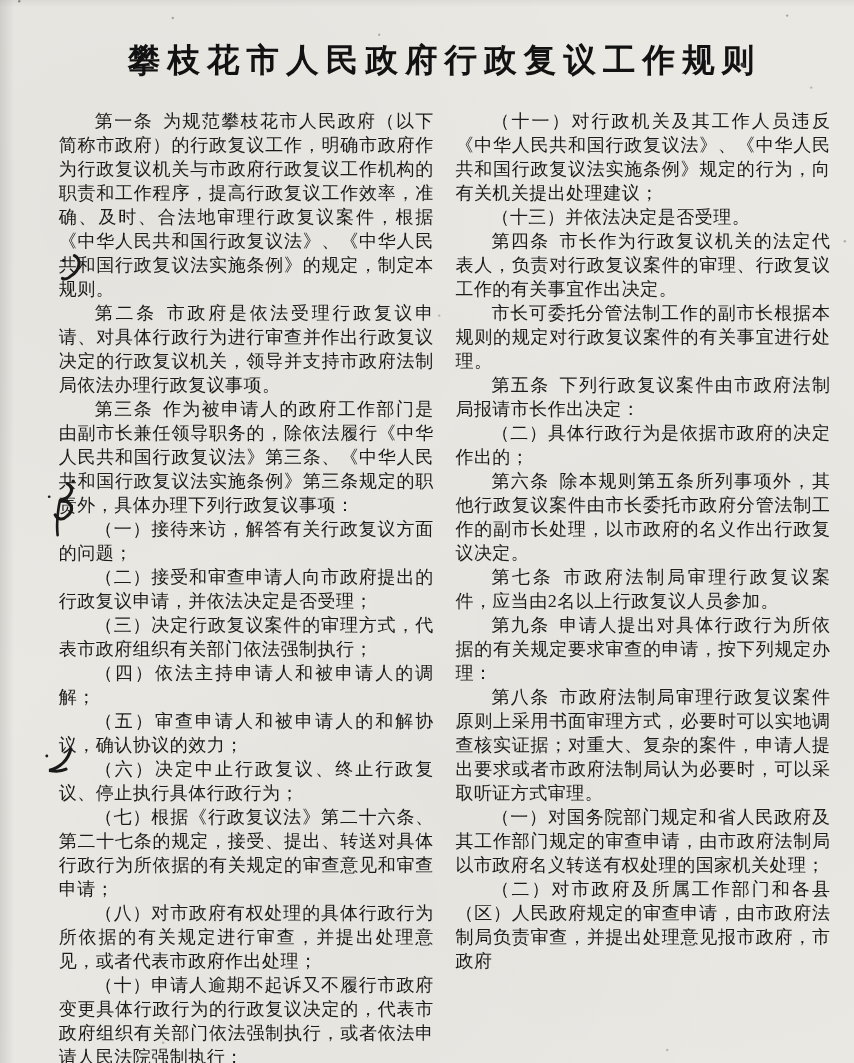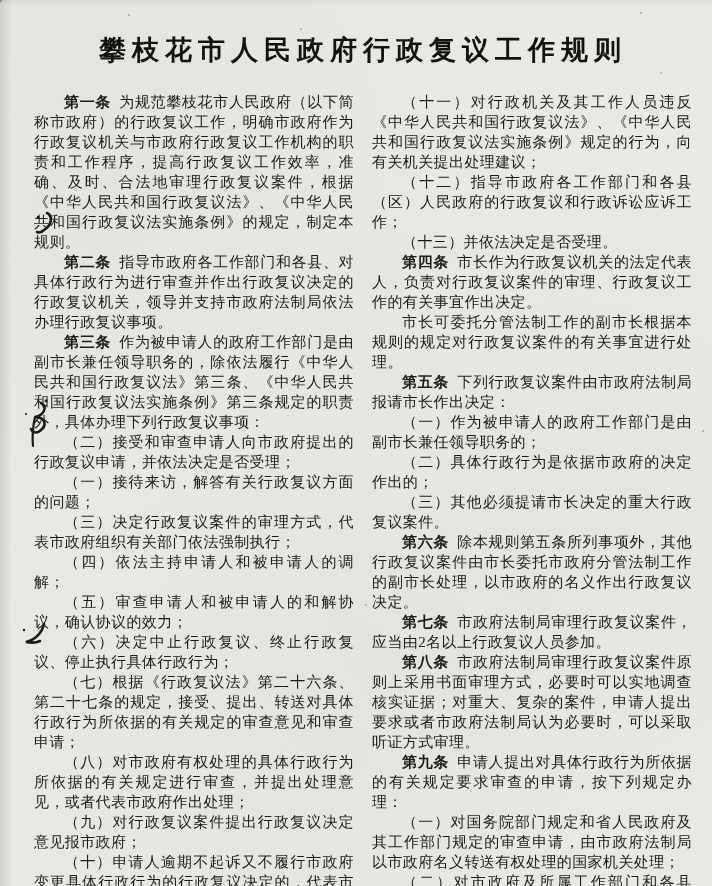--- a/index.html
+++ b/index.html
@@ -11,20 +11,21 @@
       radial-gradient(circle at 40% 85%, rgba(0,0,0,0.02), transparent 40%),
       linear-gradient(to right, rgba(0,0,0,0.10), rgba(0,0,0,0.0) 12px),
       linear-gradient(to bottom, rgba(0,0,0,0.05), rgba(0,0,0,0.0) 6px),
       #eae8e3;
     font-family:"Liberation Serif","DejaVu Serif",serif;
   }
   .page{
     position:absolute;inset:0;
     padding:24px 20px 8px 34px;
     box-sizing:border-box;
+    margin-left:15px;
   }
   .title{
     margin:8px 0 24px 0;
     text-align:center;
     font-size:27px;
     font-weight:bold;
     letter-spacing:6px;
     color:#121212;
     white-space:nowrap;
   }
@@ -38,21 +39,21 @@
     line-height:20px;
     letter-spacing:0.4px;
     text-align:justify;
     color:#1b1b1b;
   }
   .para{
     margin:0;
     text-indent:2em;
   }
   .para b{
-    font-weight:bold;
+    font-weight:normal;
     margin-right:0.55em;
   }
   .tdot{
     position:absolute;left:602px;top:52px;
     width:4px;height:4px;border-radius:50%;
     background:#3a3a3a;
   }
   .ink{position:absolute;}
   .speck{
     position:absolute;left:0;top:0;width:2px;height:2px;border-radius:50%;
@@ -73,47 +74,43 @@
 </head>
 <body>
 
 <div class="page">
   <h1 class="title">攀枝花市人民政府行政复议工作规则</h1>
   <span class="tdot"></span>
 
   <div class="columns">
     <div class="col" id="col-left">
         <p class="para"><b>第一条</b><span>为规范攀枝花市人民政府（以下简称市政府）的行政复议工作，明确市政府作为行政复议机关与市政府行政复议工作机构的职责和工作程序，提高行政复议工作效率，准确、及时、合法地审理行政复议案件，根据《中华人民共和国行政复议法》、《中华人民共和国行政复议法实施条例》的规定，制定本规则。</span></p>
-        <p class="para"><b>第二条</b><span>指导市政府各工作部门和各县、对具体行政行为进行审查并作出行政复议决定的行政复议机关，领导并支持市政府法制局依法办理行政复议事项。</span></p>
+        <p class="para"><b>第二条</b><span>市政府是依法受理行政复议申请、对具体行政行为进行审查并作出行政复议决定的行政复议机关，领导并支持市政府法制局依法办理行政复议事项。</span></p>
         <p class="para"><b>第三条</b><span>作为被申请人的政府工作部门是由副市长兼任领导职务的，除依法履行《中华人民共和国行政复议法》第三条、《中华人民共和国行政复议法实施条例》第三条规定的职责外，具体办理下列行政复议事项：</span></p>
+        <p class="para"><span>（一）接待来访，解答有关行政复议方面的问题；</span></p>
         <p class="para"><span>（二）接受和审查申请人向市政府提出的行政复议申请，并依法决定是否受理；</span></p>
-        <p class="para"><span>（一）接待来访，解答有关行政复议方面的问题；</span></p>
         <p class="para"><span>（三）决定行政复议案件的审理方式，代表市政府组织有关部门依法强制执行；</span></p>
         <p class="para"><span>（四）依法主持申请人和被申请人的调解；</span></p>
         <p class="para"><span>（五）审查申请人和被申请人的和解协议，确认协议的效力；</span></p>
         <p class="para"><span>（六）决定中止行政复议、终止行政复议、停止执行具体行政行为；</span></p>
         <p class="para"><span>（七）根据《行政复议法》第二十六条、第二十七条的规定，接受、提出、转送对具体行政行为所依据的有关规定的审查意见和审查申请；</span></p>
         <p class="para"><span>（八）对市政府有权处理的具体行政行为所依据的有关规定进行审查，并提出处理意见，或者代表市政府作出处理；</span></p>
-        <p class="para"><span>（九）对行政复议案件提出行政复议决定意见报市政府；</span></p>
         <p class="para"><span>（十）申请人逾期不起诉又不履行市政府变更具体行政行为的行政复议决定的，代表市政府组织有关部门依法强制执行，或者依法申请人民法院强制执行；</span></p>
       </div>
     <div class="col" id="col-right">
         <p class="para"><span>（十一）对行政机关及其工作人员违反《中华人民共和国行政复议法》、《中华人民共和国行政复议法实施条例》规定的行为，向有关机关提出处理建议；</span></p>
-        <p class="para"><span>（十二）指导市政府各工作部门和各县（区）人民政府的行政复议和行政诉讼应诉工作；</span></p>
         <p class="para"><span>（十三）并依法决定是否受理。</span></p>
         <p class="para"><b>第四条</b><span>市长作为行政复议机关的法定代表人，负责对行政复议案件的审理、行政复议工作的有关事宜作出决定。</span></p>
         <p class="para"><span>市长可委托分管法制工作的副市长根据本规则的规定对行政复议案件的有关事宜进行处理。</span></p>
         <p class="para"><b>第五条</b><span>下列行政复议案件由市政府法制局报请市长作出决定：</span></p>
-        <p class="para"><span>（一）作为被申请人的政府工作部门是由副市长兼任领导职务的；</span></p>
         <p class="para"><span>（二）具体行政行为是依据市政府的决定作出的；</span></p>
-        <p class="para"><span>（三）其他必须提请市长决定的重大行政复议案件。</span></p>
         <p class="para"><b>第六条</b><span>除本规则第五条所列事项外，其他行政复议案件由市长委托市政府分管法制工作的副市长处理，以市政府的名义作出行政复议决定。</span></p>
         <p class="para"><b>第七条</b><span>市政府法制局审理行政复议案件，应当由2名以上行政复议人员参加。</span></p>
+        <p class="para"><b>第九条</b><span>申请人提出对具体行政行为所依据的有关规定要求审查的申请，按下列规定办理：</span></p>
         <p class="para"><b>第八条</b><span>市政府法制局审理行政复议案件原则上采用书面审理方式，必要时可以实地调查核实证据；对重大、复杂的案件，申请人提出要求或者市政府法制局认为必要时，可以采取听证方式审理。</span></p>
-        <p class="para"><b>第九条</b><span>申请人提出对具体行政行为所依据的有关规定要求审查的申请，按下列规定办理：</span></p>
         <p class="para"><span>（一）对国务院部门规定和省人民政府及其工作部门规定的审查申请，由市政府法制局以市政府名义转送有权处理的国家机关处理；</span></p>
         <p class="para"><span>（二）对市政府及所属工作部门和各县（区）人民政府规定的审查申请，由市政府法制局负责审查，并提出处理意见报市政府，市政府</span></p>
       </div>
   </div>
 
   <svg class="ink" style="left:32px;top:210px;" width="24" height="28" viewBox="0 0 24 28">
     <path d="M15 3 C21 6 20 15 12 20 C10 22 7 23 5 22" stroke="#1a1a1a" stroke-width="2.6" fill="none" stroke-linecap="round"></path>
     <circle cx="6" cy="7" r="1.3" fill="#1a1a1a"></circle>
   </svg>
   <svg class="ink" style="left:20px;top:398px;" width="32" height="52" viewBox="0 0 32 52">

